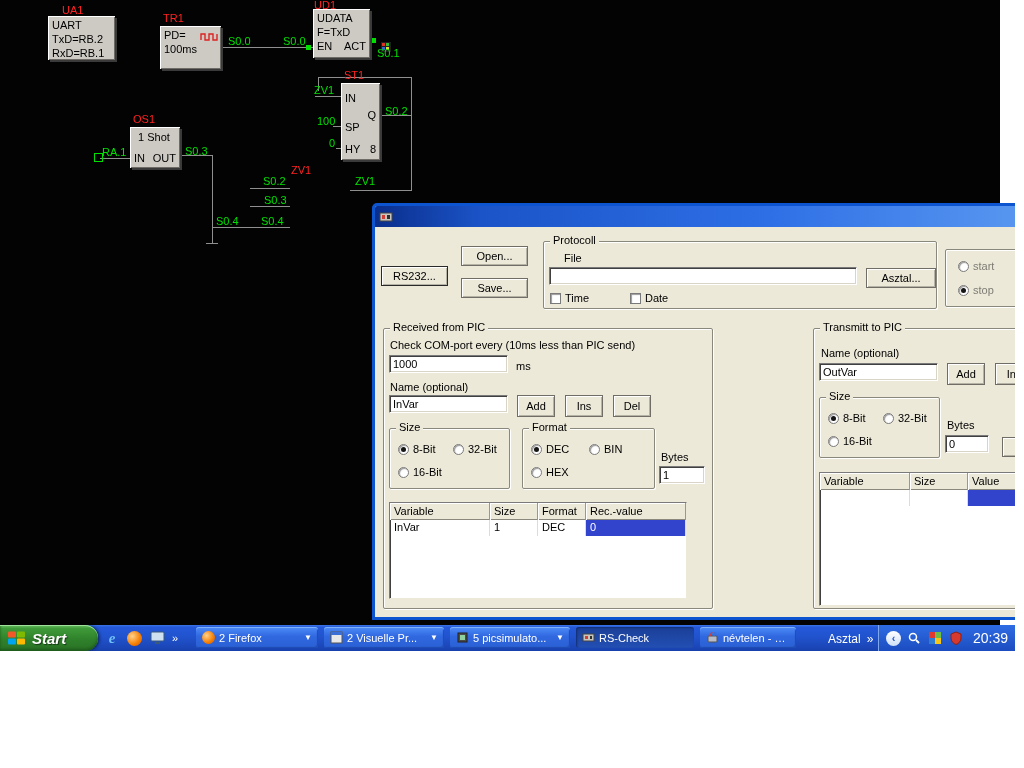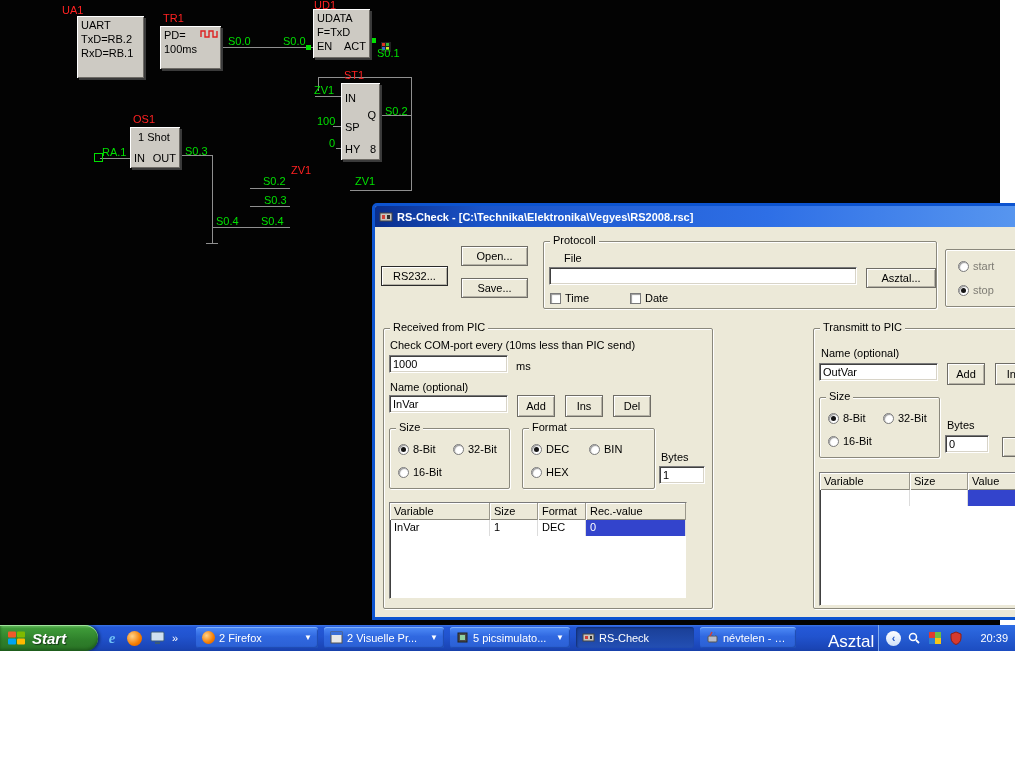--- a/index.html
+++ b/index.html
@@ -53,24 +53,24 @@
       box-shadow:inset 0 1px 0 #9fe29a,inset 0 -2px 3px #1d5a1b,2px 0 3px rgba(0,0,0,.45);
       display:flex;align-items:center;gap:5px;padding:0 8px 0 7px;color:#fff;font-style:italic;font-weight:bold;font-size:15px;
       text-shadow:1px 1px 1px rgba(0,0,0,.55);}
   .ql{position:absolute;left:99px;top:0;height:26px;display:flex;align-items:center;gap:7px;padding:0 5px;}
   .task{position:absolute;top:2px;height:21px;border-radius:3px;box-sizing:border-box;
       background:linear-gradient(#4e8cf8,#3068e0 45%,#2b60d4);
       box-shadow:inset 0 1px 0 #7fb0fa,inset -1px -1px 1px #1e4bb0;
       color:#fff;font-size:11px;display:flex;align-items:center;gap:4px;padding:0 6px;overflow:hidden;white-space:nowrap;}
   .task.on{background:linear-gradient(#1a3f96,#234fb4);box-shadow:inset 1px 1px 2px #122e70;}
   .task .drop{margin-left:auto;font-size:8px;line-height:8px;}
-  .deskbar{position:absolute;left:828px;top:7px;color:#fff;font-size:17px;display:flex;gap:6px;align-items:center;}
+  .deskbar{position:absolute;left:828px;top:7px;color:#fff;font-size:12px;display:flex;gap:6px;align-items:center;}
   .tray{position:absolute;left:878px;top:0;width:137px;height:26px;box-sizing:border-box;
       background:linear-gradient(#2e6ce4,#1c4cc0);border-left:1px solid #7fa8ee;display:flex;align-items:center;gap:5px;padding:0 7px;color:#fff;}
-  .clock{font-size:11px;margin-left:auto;}
+  .clock{font-size:14px;margin-left:auto;}
   .hidechev{width:15px;height:15px;border-radius:50%;background:linear-gradient(#ffffff,#cfe0f8);color:#2458c8;font-size:11px;line-height:14px;text-align:center;font-weight:bold;flex:none;}
   .icon16{width:16px;height:16px;flex:none;display:flex;align-items:center;justify-content:center;}
 </style>
 </head>
 <body>
 
 <div class="shot">
 
   <div class="diagram">
 
@@ -106,28 +106,28 @@
         </svg>
     </span>
 
     <span class="rlab" style="left:62px;top:5px">UA1</span>
     <span class="rlab" style="left:163px;top:13px">TR1</span>
     <span class="rlab" style="left:314px;top:0px">UD1</span>
     <span class="rlab" style="left:344px;top:70px">ST1</span>
     <span class="rlab" style="left:133px;top:114px">OS1</span>
     <span class="rlab" style="left:291px;top:165px">ZV1</span>
 
-    <div class="blk" style="left:77px;top:16px;width:67px;height:62px">
+    <div class="blk" style="left:48px;top:16px;width:67px;height:44px">
       <div>UART</div>
       <div>TxD=RB.2</div>
       <div>RxD=RB.1</div>
     </div>
 
     <div class="blk" style="left:160px;top:26px;width:61px;height:43px">
-      <div style="display:flex;align-items:flex-start;gap:14px">
+      <div style="display:flex;align-items:flex-end;gap:14px">
         <span>PD=</span>
         <span style="line-height:0">
           <svg width="18" height="11" viewBox="0 0 18 11">
               <polyline points="1,9 1,3 5,3 5,9 9,9 9,3 13,3 13,9 17,9 17,3" fill="none" stroke="#dd2222" stroke-width="1.4"></polyline>
             </svg>
         </span>
       </div>
       <div>100ms</div>
     </div>
 
@@ -173,21 +173,20 @@
 
   <div class="dlg">
     <div class="tbar">
       <span class="icon16" style="width:14px;height:14px">
         <svg width="14" height="14">
             <rect x="1" y="3" width="12" height="8" fill="#c8c5bd" stroke="#444"></rect>
             <rect x="3" y="5" width="3" height="4" fill="#d04038"></rect>
             <rect x="8" y="5" width="3" height="4" fill="#303030"></rect>
           </svg>
       </span>
-      <span>RS-Check - [C:\Technika\Elektronika\Vegyes\RS2008.rsc]</span>
     </div>
     <div class="dbody">
 
       <div class="btn def" style="left:6px;top:19px;width:67px;height:20px">RS232...</div>
       <div class="btn" style="left:86px;top:19px;width:67px;height:20px">Open...</div>
       <div class="btn" style="left:86px;top:51px;width:67px;height:20px">Save...</div>
 
       <div class="grp" style="left:168px;top:14px;width:394px;height:68px">
         <span class="leg">Protocoll</span>
         <span class="slab" style="left:20px;top:10px">File</span>

